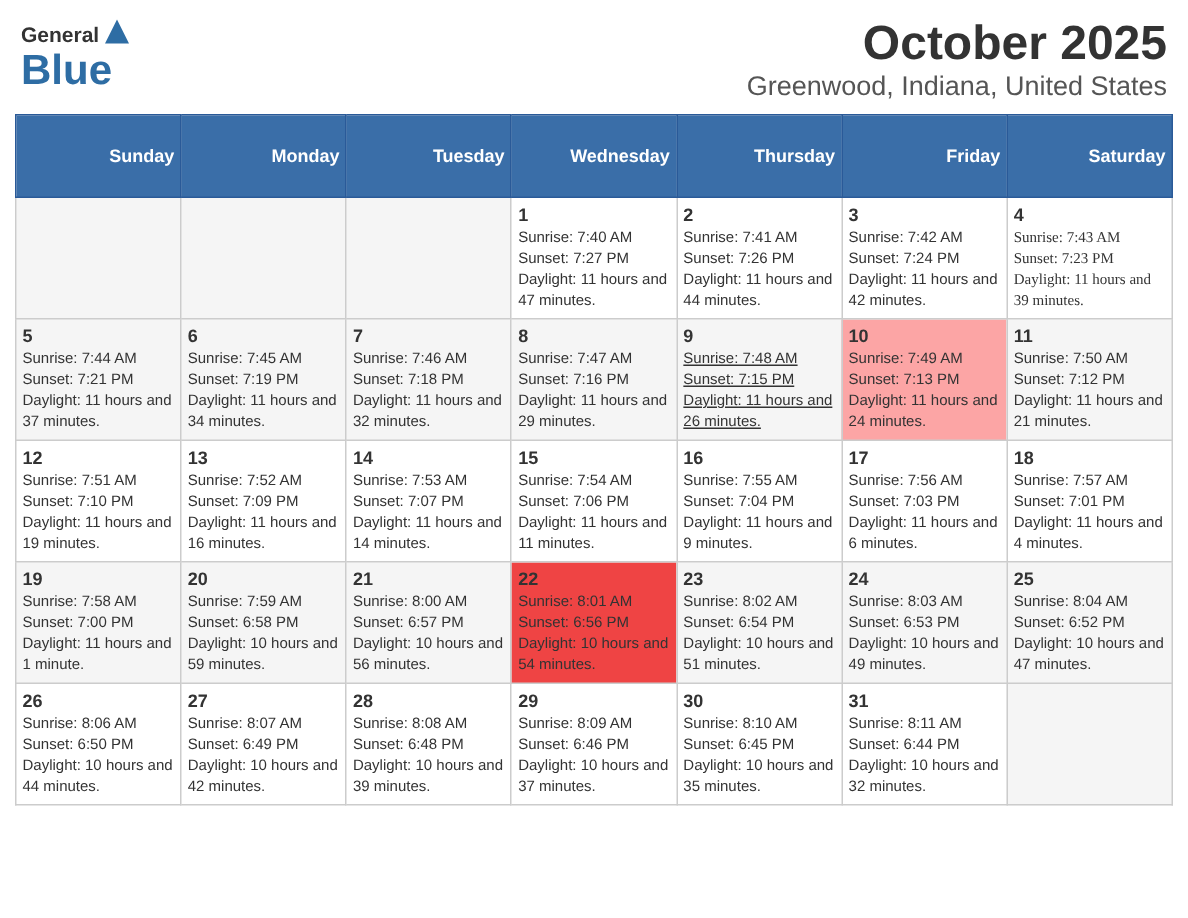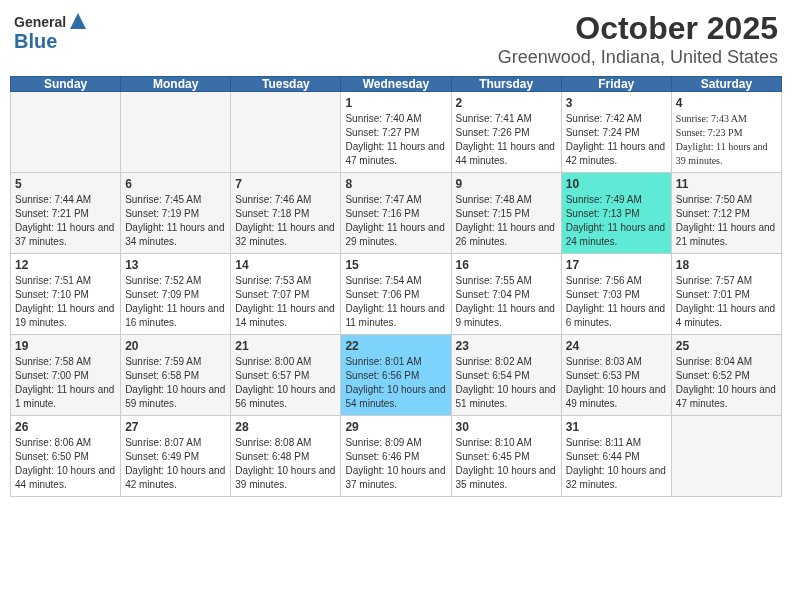--- a/index.html
+++ b/index.html
@@ -37,22 +37,22 @@
     .calendar {
       width: 100%;
       border-collapse: collapse;
       border: 1px solid #ccc;
     }
     .calendar th {
       background: #3a6ea8;
       color: #fff;
       font-size: 12px;
       font-weight: bold;
-      padding: 0 4px;
-      text-align: center;
+      padding: 20px 4px;
+      text-align: right;
       border: 1px solid #2a5a98;
     }
     .calendar td {
       vertical-align: top;
       border: 1px solid #ccc;
       padding: 4px 4px;
       width: 110px;
       min-height: 90px;
       font-size: 10px;
       color: #333;
@@ -83,21 +83,21 @@
 <div class="header">
   <div class="logo">
     <div class="logo-row">
       <span style="font-size:14px;font-weight:bold;color:#333;">General</span>
       <span style="display:inline-block;margin-left:3px;margin-top:2px;">
         <svg width="18" height="18" viewBox="0 0 18 18">
           <polygon points="9,1 17,17 1,17" fill="#2e6da4"></polygon>
         </svg>
       </span>
     </div>
-    <span style="font-size:20px;font-weight:bold;color:#2e6da4;margin-top:-4px;">Blue</span>
+    <span style="font-size:28px;font-weight:bold;color:#2e6da4;margin-top:-4px;">Blue</span>
   </div>
   <div class="title-block">
     <div class="month-title">October 2025</div>
     <div class="location">Greenwood, Indiana, United States</div>
   </div>
 </div>
 
 <table class="calendar">
   <thead>
     <tr>
@@ -160,25 +160,25 @@
 Daylight: 11 hours and 32 minutes.</div>
         </td>
         <td style="background: rgb(245, 245, 245);">
           <span class="day-num">8</span>
           <div class="day-info" style="white-space: pre-line;">Sunrise: 7:47 AM
 Sunset: 7:16 PM
 Daylight: 11 hours and 29 minutes.</div>
         </td>
         <td style="background: rgb(245, 245, 245);">
           <span class="day-num">9</span>
-          <div class="day-info" style="white-space: pre-line;">Sunrise: 7:48 AM
+          <div class="day-info" style="white-space: pre-line; text-decoration: underline;">Sunrise: 7:48 AM
 Sunset: 7:15 PM
 Daylight: 11 hours and 26 minutes.</div>
         </td>
-        <td style="background: #5eead4;">
+        <td style="background: #fca5a5;">
           <span class="day-num">10</span>
           <div class="day-info" style="white-space: pre-line;">Sunrise: 7:49 AM
 Sunset: 7:13 PM
 Daylight: 11 hours and 24 minutes.</div>
         </td>
         <td style="background: rgb(245, 245, 245);">
           <span class="day-num">11</span>
           <div class="day-info" style="white-space: pre-line;">Sunrise: 7:50 AM
 Sunset: 7:12 PM
 Daylight: 11 hours and 21 minutes.</div>
@@ -240,21 +240,21 @@
           <div class="day-info" style="white-space: pre-line;">Sunrise: 7:59 AM
 Sunset: 6:58 PM
 Daylight: 10 hours and 59 minutes.</div>
         </td>
         <td style="background: rgb(245, 245, 245);">
           <span class="day-num">21</span>
           <div class="day-info" style="white-space: pre-line;">Sunrise: 8:00 AM
 Sunset: 6:57 PM
 Daylight: 10 hours and 56 minutes.</div>
         </td>
-        <td style="background: #7dd3fc;">
+        <td style="background: #ef4444;">
           <span class="day-num">22</span>
           <div class="day-info" style="white-space: pre-line;">Sunrise: 8:01 AM
 Sunset: 6:56 PM
 Daylight: 10 hours and 54 minutes.</div>
         </td>
         <td style="background: rgb(245, 245, 245);">
           <span class="day-num">23</span>
           <div class="day-info" style="white-space: pre-line;">Sunrise: 8:02 AM
 Sunset: 6:54 PM
 Daylight: 10 hours and 51 minutes.</div>

